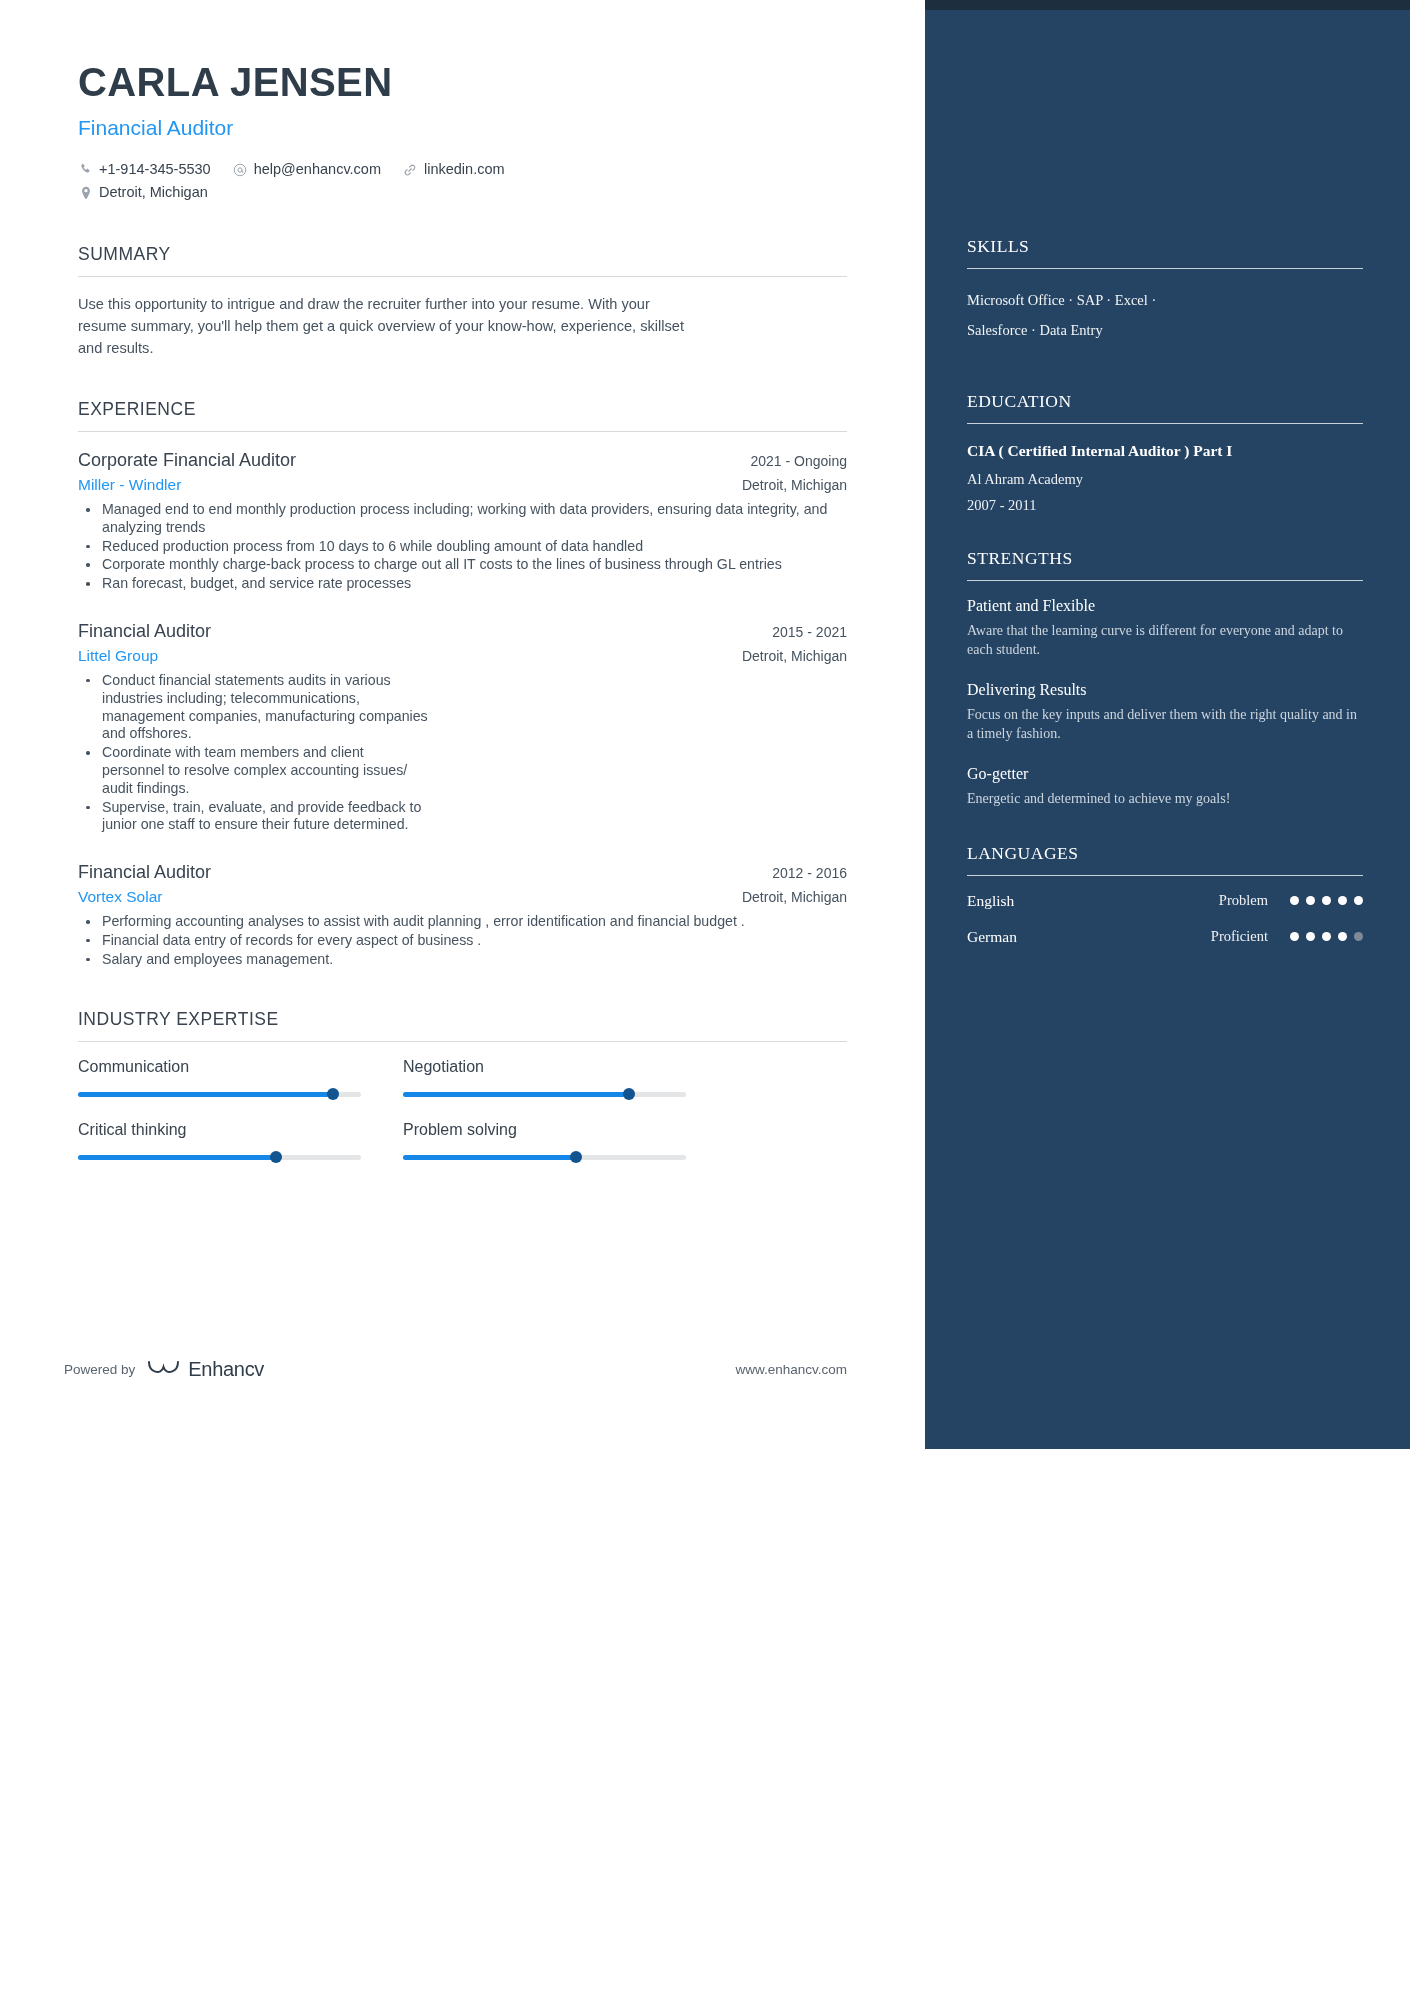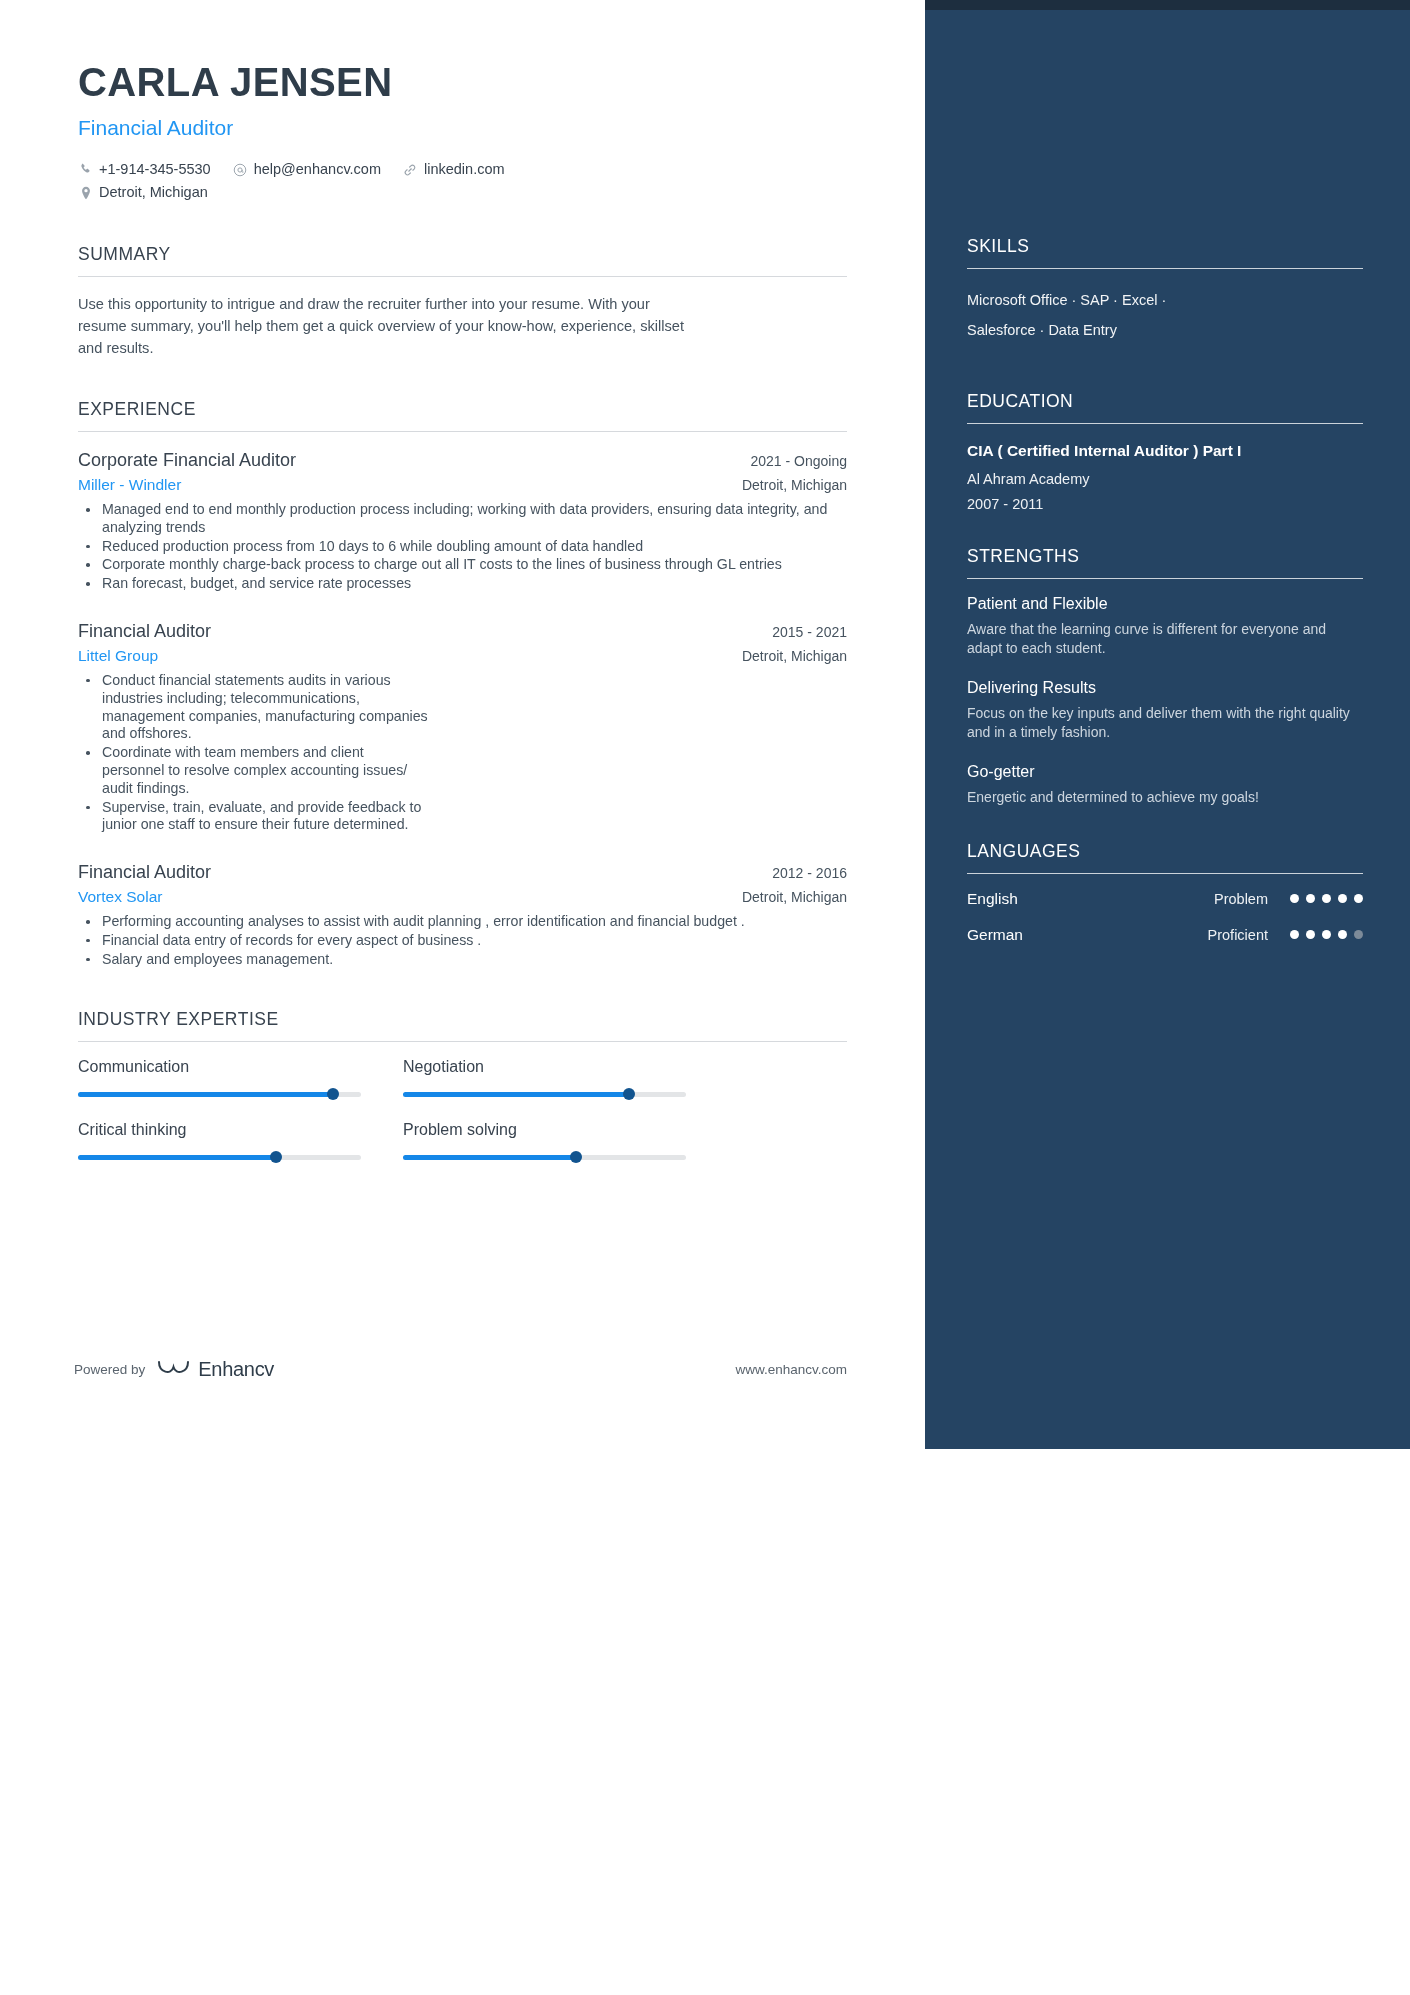--- a/index.html
+++ b/index.html
@@ -164,21 +164,21 @@
     top: 50%;
     width: 12px; height: 12px;
     border-radius: 50%;
     background: #12548f;
     transform: translate(-50%, -50%);
   }
 
   
   .footer {
     position: absolute;
-    left: 74px;
+    left: 64px;
     right: 78px;
     bottom: 68px;
     display: flex;
     align-items: center;
     justify-content: space-between;
     font-size: 13.5px;
     color: #5a646e;
   }
   .powered {
     display: flex;
@@ -204,21 +204,21 @@
     color: #ffffff;
     padding: 56px 47px 0 42px;
     position: relative;
   }
   .sidebar .topstrip {
     position: absolute;
     left: 0; right: 0; top: 0;
     height: 10px;
     background: #1d2e3f;
   }
-  .sb-sec { margin-bottom: 34px; }
+  .sb-sec { margin-bottom: 34px; font-family: Liberation Serif, serif; }
   .sb-title {
     font-size: 17.5px;
     letter-spacing: 0.5px;
     color: #ffffff;
     font-weight: normal;
     padding-bottom: 11px;
   }
   .sb-rule {
     height: 1px;
     background: #e9ecef;

